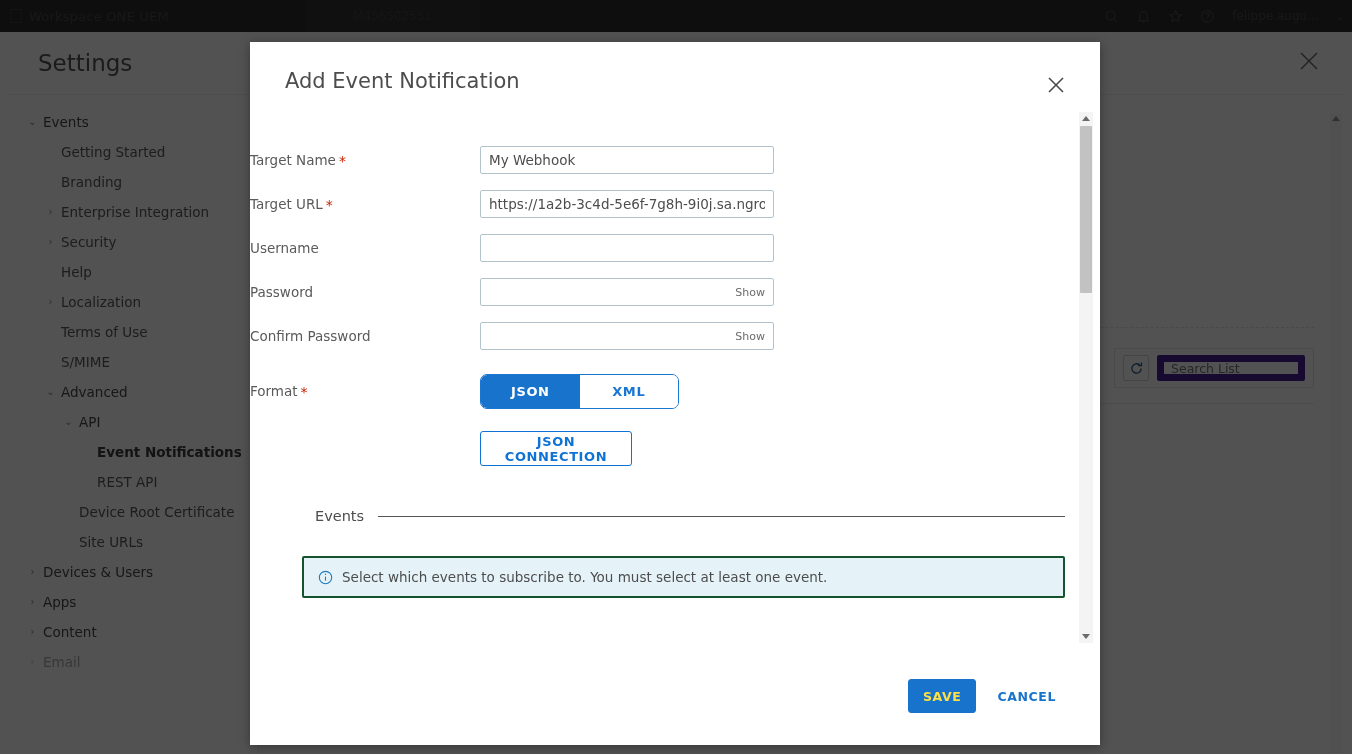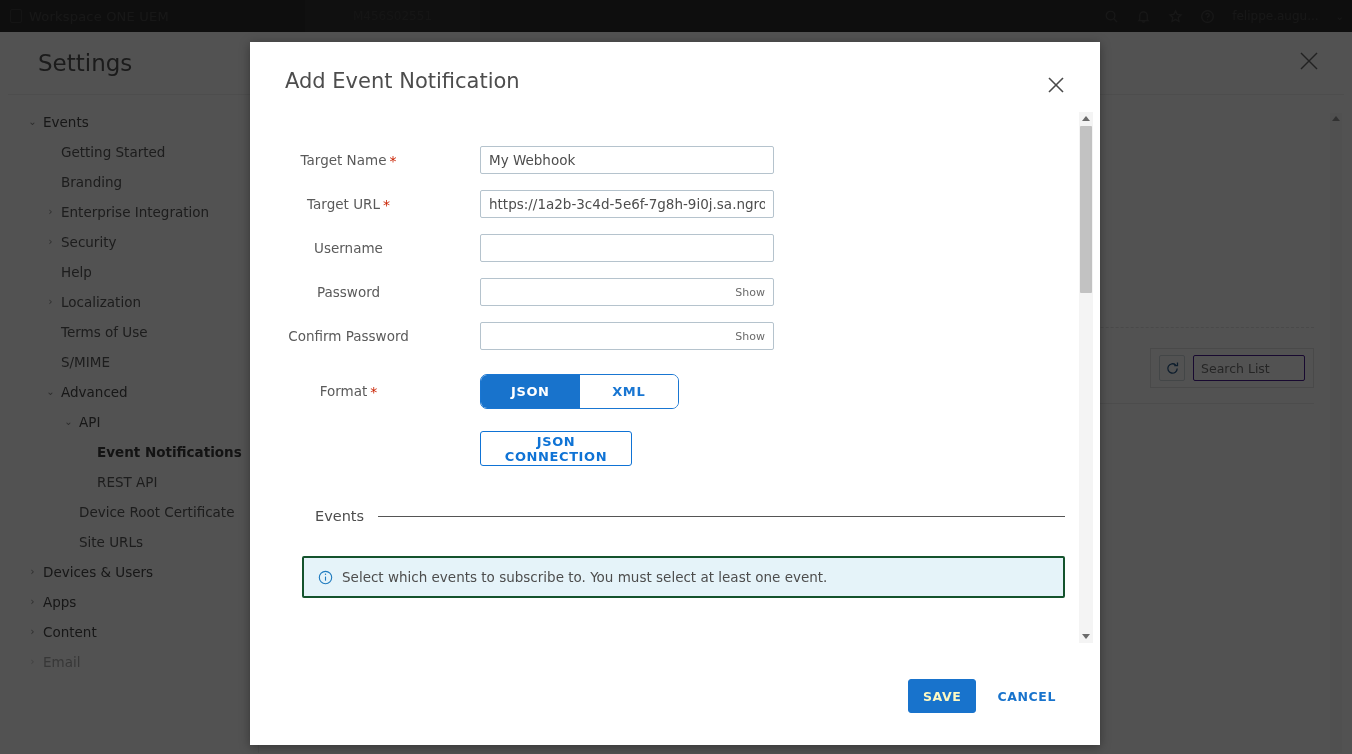--- a/index.html
+++ b/index.html
@@ -107,22 +107,22 @@
     background: #fff;
   }
   .refresh-btn {
     width: 26px; height: 26px;
     border: 1px solid #cfd8de; border-radius: 2px;
     display: flex; align-items: center; justify-content: center;
     background: #fff;
   }
   .refresh-btn svg { width: 15px; height: 15px; display: block; }
   .search-list-input {
-    width: 112px; height: 26px;
-    border: 1px solid #4c1d95; border-radius: 2px;
+    width: 148px; height: 26px;
+    border: 7px solid #4c1d95; border-radius: 2px;
     padding: 0 7px;
     font-size: 12.5px; color: #9a9a9a;
     font-family: inherit;
     background: #fff;
   }
   .content-divider {
     position: absolute; left: 20px; right: 30px; top: 232px;
     border-top: 1px dashed #e2e2e2;
   }
   .content-divider2 {
@@ -181,21 +181,21 @@
     padding-left: 0;
   }
 
   
   .form-row {
     display: flex; align-items: center;
     margin-bottom: 16px;
   }
   .form-label {
     width: 230px; flex: 0 0 230px;
-    text-align: center; padding-right: 33px;
+    text-align: left; padding-right: 33px;
     font-size: 13.5px; color: #5a5a5a;
     white-space: nowrap;
   }
   .req { color: #c92100; font-size: 14px; padding-left: 3px; vertical-align: -1px; }
   .form-input {
     width: 294px; height: 28px;
     border: 1px solid #b5c3cd;
     border-radius: 2px;
     padding: 0 8px;
     font-size: 13.5px; color: #4d4d4d;
@@ -293,21 +293,21 @@
 
   .modal-footer {
     flex: 0 0 100px;
     position: relative;
   }
   .footer-actions {
     position: absolute; right: 35px; top: 34px;
     display: flex; align-items: center; gap: 12px;
   }
   .save-btn {
-    background: #1873cc; color: #fef9c3;
+    background: #1873cc; color: #fde047;
     border: 1px solid #1873cc; border-radius: 3px;
     height: 34px; min-width: 59px;
     padding: 0 14px;
     font-size: 12.5px; font-weight: 700; letter-spacing: .6px;
     font-family: inherit;
     display: flex; align-items: center; justify-content: center;
   }
   .cancel-btn {
     background: transparent; border: none;
     color: #1873cc;

